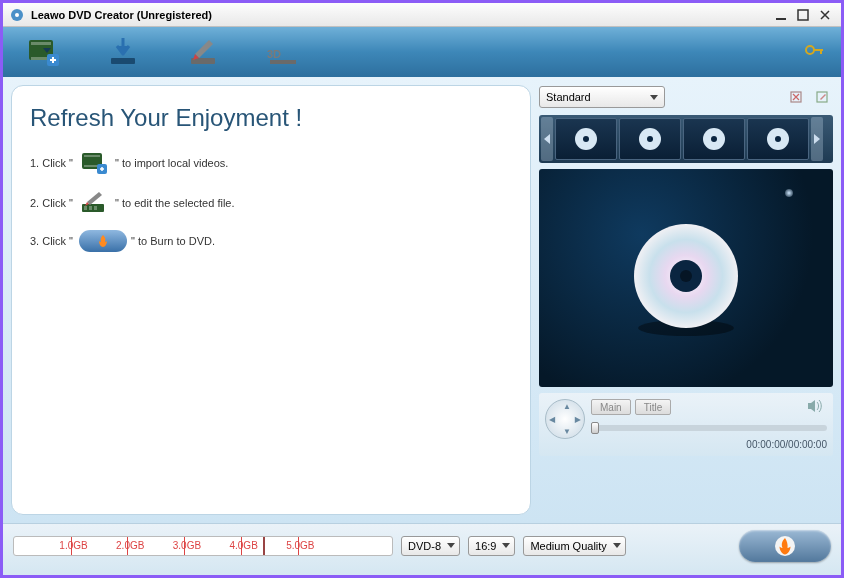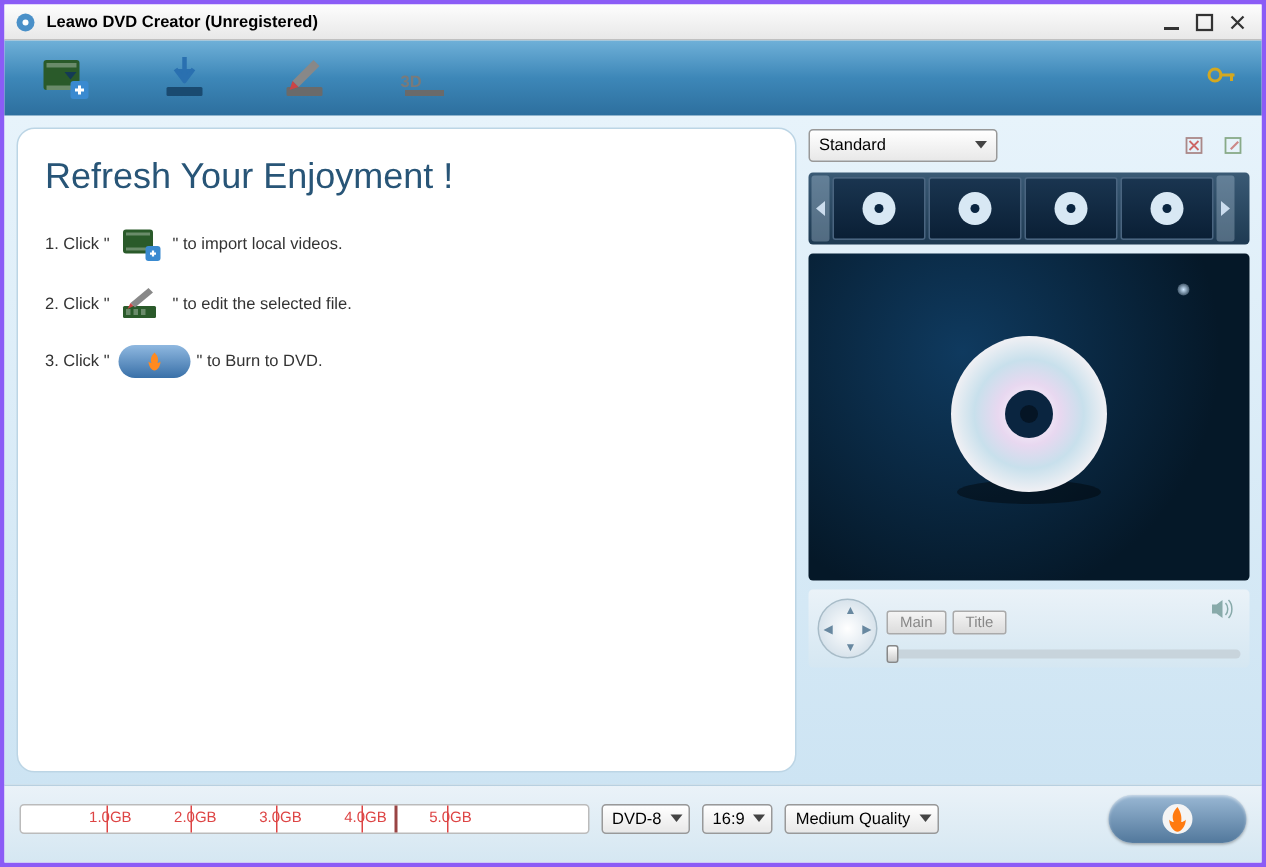--- a/index.html
+++ b/index.html
@@ -40,21 +40,21 @@
 .navarrow { width: 12px; height: 44px; display: flex; align-items: center; justify-content: center; cursor: pointer; background: rgba(200,220,235,.3); border-radius: 2px; }
 .thumb { width: 62px; height: 42px; background: linear-gradient(#1a3550,#0a1f35); border: 1px solid #4a6580; border-radius: 2px; display: flex; align-items: center; justify-content: center; cursor: pointer; }
 
 .preview { height: 218px; background: radial-gradient(circle at 35% 30%, #0f3a5f, #051828 70%); border-radius: 3px; display: flex; align-items: center; justify-content: center; position: relative; }
 .preview .flare { position: absolute; right: 40px; top: 20px; width: 8px; height: 8px; background: radial-gradient(#cfe8ff,transparent); border-radius: 50%; }
 .disc { width: 120px; height: 120px; }
 
 .controls { background: linear-gradient(#eaf2f8,#d5e7f2); border-radius: 3px; padding: 6px; display: flex; gap: 6px; }
 .dpad { width: 40px; height: 40px; border-radius: 50%; background: radial-gradient(#fff,#c8d8e4); border: 1px solid #a8bcc8; position: relative; }
 .dpad .tri { position: absolute; font-size: 8px; color: #6888a0; }
-.ctrlright { flex: 1; display: flex; flex-direction: column; gap: 6px; justify-content: flex-end; }
+.ctrlright { flex: 1; display: flex; flex-direction: column; gap: 6px; }
 .ctrlbtns { display: flex; gap: 4px; align-items: center; }
 .smallbtn { height: 16px; padding: 0 8px; background: linear-gradient(#f4f4f4,#dcdcdc); border: 1px solid #aaa; border-radius: 2px; font-size: 10px; color: #888; cursor: pointer; display: flex; align-items: center; }
 .vol { position: absolute; right: 10px; top: 6px; color: #8aa; }
 .slider { height: 6px; background: #c8d4dc; border-radius: 3px; margin-top: 4px; position: relative; }
 .slider .handle { position: absolute; left: 0; top: -3px; width: 8px; height: 12px; background: linear-gradient(#fff,#ccc); border: 1px solid #888; border-radius: 2px; }
 .timecode { text-align: right; font-size: 10px; color: #456; margin-top: 2px; }
 
 .bottombar { height: 52px; background: linear-gradient(#eaf2f8,#d5e7f2); padding: 6px 10px; border-top: 1px solid #b8d0e0; display: flex; flex-direction: column; gap: 16px; }
 .bottomrow { display: flex; align-items: center; gap: 8px; }
 .sizebar { flex: 1; max-width: 380px; height: 20px; background: #fff; border: 1px solid #bbb; border-radius: 3px; position: relative; }
@@ -270,20 +270,21 @@
           <span class="tri" style="right:3px;top:15px">▶</span>
         </div>
         <div class="ctrlright">
           <div class="ctrlbtns">
             <span class="smallbtn">Main</span>
             <span class="smallbtn">Title</span>
           </div>
           <div class="slider">
               <div class="handle"></div>
             </div>
+          <div class="timecode">00:00:00/00:00:00</div>
         </div>
         <span class="vol"><svg width="16" height="14">
               <path d="M1 4h3l4-3v12l-4-3H1z" fill="#8aa"></path>
               <path d="M10 3c2 2 2 6 0 8M12 1c3 3 3 9 0 12" stroke="#8aa" fill="none" stroke-width="1"></path>
             </svg></span>
       </div>
     </div>
   </div>
 
   <div class="bottombar">

